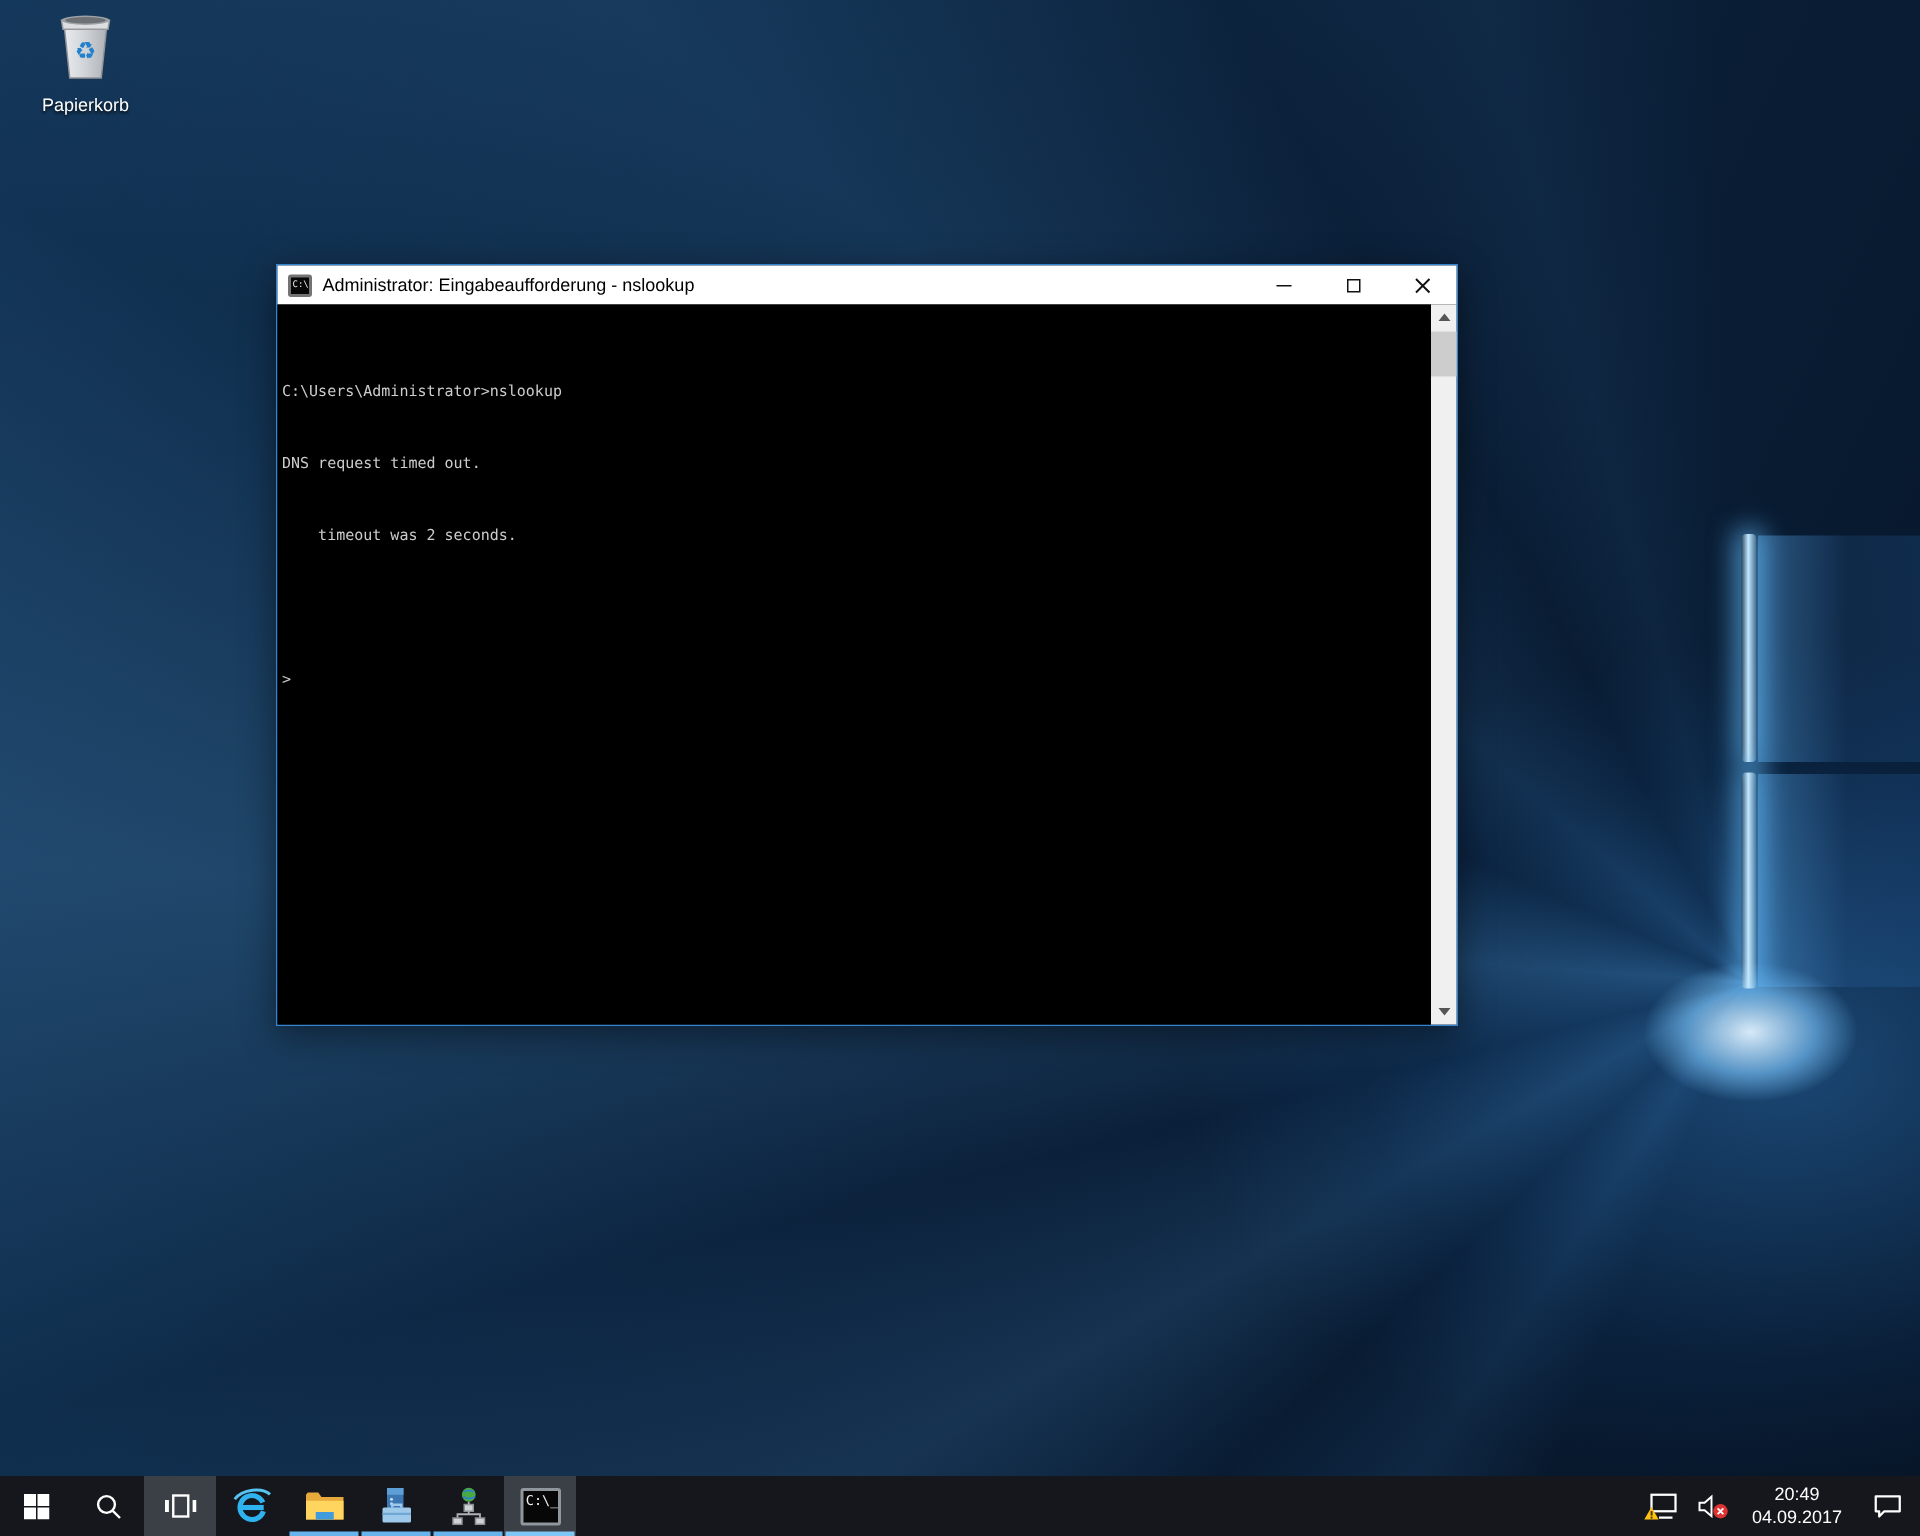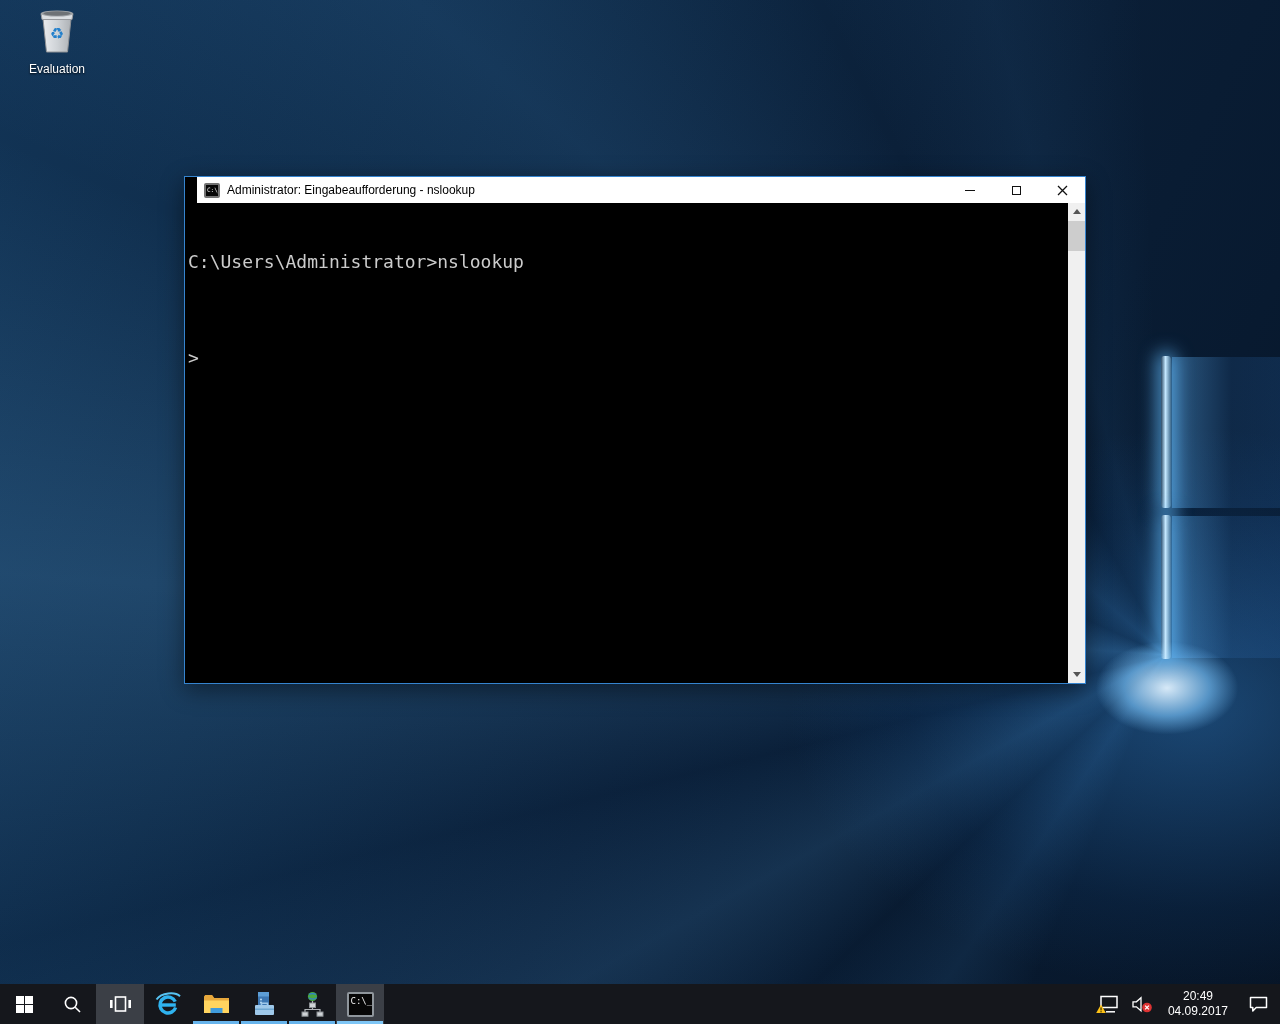--- a/index.html
+++ b/index.html
@@ -36,35 +36,35 @@
 
   
   .desktop-icon { position:absolute; z-index:2; left:19px; top:6px; width:76px; text-align:center; cursor:default; }
   .desktop-icon .label { margin-top:2px; color:#fff; font-size:12px; text-shadow:0 1px 2px rgba(0,0,0,.85); }
 
   
   .watermark { position:absolute; z-index:2; right:10px; top:934px; text-align:right;
     color:#e9f1fa; font-size:13px; line-height:16px; text-shadow:0 0 3px rgba(0,0,0,.5); }
 
   
-  .cmd-window { position:absolute; z-index:5; left:184px; top:176px; width:902px; height:508px;
-    border:1px solid #3584cf; background:#000; box-shadow:0 6px 22px rgba(0,0,0,.45);padding-left:12px; }
+  .cmd-window { position:absolute; z-index:5; left:184px; top:176px; width:788px; height:508px;
+    border:1px solid #3584cf; background:#000; box-shadow:0 6px 22px rgba(0,0,0,.45); }
   .titlebar { height:26px; background:#fff; display:flex; align-items:center; padding-left:7px; }
   .cmdico { background:#070707; border:2px solid #737373; border-radius:2px; color:#efefef;
     font-family:"DejaVu Sans Mono", monospace; overflow:hidden; display:block; }
   .cmdico.small { width:16px; height:15px; font-size:6px; line-height:7px; padding:1px 0 0 1px; }
   .cmdico.big { width:27px; height:25px; font-size:9px; line-height:10px; padding:2px 0 0 2px; border-color:#8f969c; }
   .titlebar .title { font-size:12px; color:#000; margin-left:7px; white-space:nowrap; }
   .controls { margin-left:auto; display:flex; height:100%; }
   .ctrl { width:46px; height:100%; display:flex; align-items:center; justify-content:center; }
   .min-glyph { width:10px; height:1px; background:#111; display:block; }
   .max-glyph { width:9px; height:9px; border:1px solid #111; display:block; }
 
   .console { position:absolute; left:0; right:17px; top:26px; bottom:0; background:#000;
-    font-family:"DejaVu Sans Mono", monospace; font-size:18px; line-height:16px; color:#cccccc;
+    font-family:"DejaVu Sans Mono", monospace; font-size:10px; line-height:16px; color:#cccccc;
     padding:19px 0 0 3px; white-space:pre; overflow:hidden; cursor:text; }
   .console-line { height:16px; }
 
   .scrollbar { position:absolute; top:26px; right:0; bottom:0; width:17px; background:#f0f0f0; }
   .sb-btn { position:absolute; left:0; width:17px; height:17px; display:flex; align-items:center; justify-content:center; }
   .sb-btn.up { top:0; } .sb-btn.down { bottom:0; }
   .sb-btn.up::before { content:""; border-left:4px solid transparent; border-right:4px solid transparent; border-bottom:5px solid #555; }
   .sb-btn.down::before { content:""; border-left:4px solid transparent; border-right:4px solid transparent; border-top:5px solid #555; }
   .sb-thumb { position:absolute; left:0; top:18px; width:17px; height:30px; background:#cdcdcd; }
 
@@ -99,21 +99,21 @@
             <stop offset="0.5" stop-color="#cfd3d7"></stop>
             <stop offset="1" stop-color="#aeb2b6"></stop>
         </linearGradient>
       </defs>
       <path d="M9 13 L37 13 L33.5 46 L12.5 46 Z" fill="url(#bing)" stroke="#8f9296" stroke-width="1"></path>
       <path d="M7 7.5 L39 7.5 L38 13.5 L8 13.5 Z" fill="#dcdfe2" stroke="#97999d" stroke-width="1"></path>
       <ellipse cx="23" cy="7.5" rx="16" ry="3.1" fill="#9ea2a6"></ellipse>
       <ellipse cx="23" cy="7.5" rx="13.5" ry="2.2" fill="#6e7276"></ellipse>
       <text x="23" y="33" font-size="16" font-family="DejaVu Sans" fill="#2380cc" text-anchor="middle">♻</text>
     </svg>
-    <div class="label">Evaluation</div>
+    <div class="label">Papierkorb</div>
   </div>
 
 
   <div class="cmd-window">
     <div class="titlebar">
       <span class="cmdico small"><span>C:\_</span></span>
       <span class="title">Administrator: Eingabeaufforderung - nslookup</span>
       <div class="controls">
         <div class="ctrl">
             <span class="min-glyph"></span>
@@ -123,20 +123,22 @@
           </div>
         <div class="ctrl">
           <svg width="11" height="11" viewBox="0 0 11 11">
             <path d="M1 1 L10 10 M10 1 L1 10" stroke="#111" stroke-width="1.3"></path>
           </svg>
         </div>
       </div>
     </div>
     <div class="console">
       <div class="console-line">C:\Users\Administrator&gt;nslookup</div>
+      <div class="console-line">DNS request timed out.</div>
+      <div class="console-line">    timeout was 2 seconds.</div>
       <div class="console-line"></div>
       <div class="console-line">&gt;</div>
     </div>
     <div class="scrollbar">
       <div class="sb-btn up"></div>
       <div class="sb-thumb"></div>
       <div class="sb-btn down"></div>
     </div>
   </div>
 

